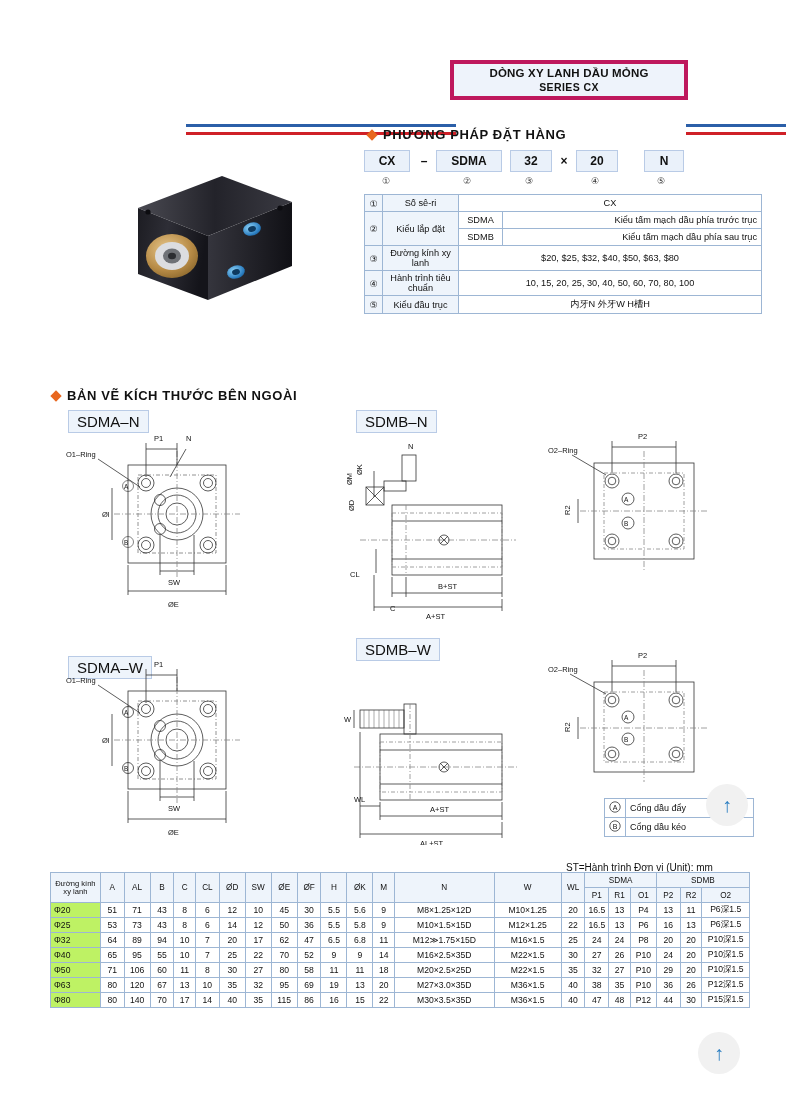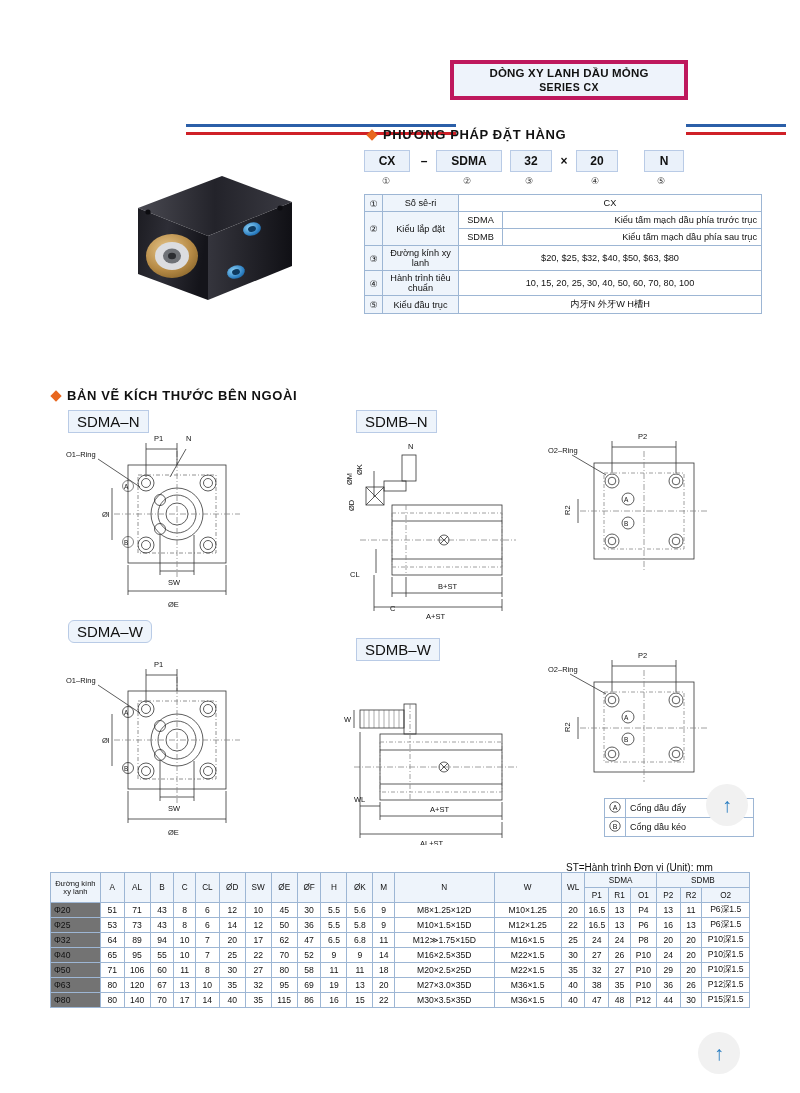--- a/index.html
+++ b/index.html
@@ -71,35 +71,35 @@
   
   .photo { position:absolute; left:130px; top:168px; width:170px; height:145px; }
 
   
   .dw-label {
     position:absolute; background:#eef4fb; border:1px solid #b9cbe6;
     font-size:15px; padding:2px 8px; font-weight:normal; color:#111;
   }
   #lab-sdma-n { left:68px;  top:410px; }
   #lab-sdmb-n { left:356px; top:410px; }
-  #lab-sdma-w { left:68px;  top:620px;border-radius:6px; }
+  #lab-sdma-w { left:68px;  top:656px; }
   #lab-sdmb-w { left:356px; top:638px; }
 
   .draw { position:absolute; }
   .lgd { position:absolute; left:604px; top:798px; width:150px; font-size:9px; }
   .lgd td { border:1px solid #9db6d4; padding:2px 4px; height:18px; }
   .lgd .cc { width:20px; text-align:center; }
 
   .note-st { position:absolute; left:566px; top:862px; font-size:10px; }
 
   
   .dim { position:absolute; left:50px; top:872px; width:700px; font-size:8.6px; }
   .dim td, .dim th { border:1px solid #9db6d4; padding:1px 2px; text-align:center; height:15px; font-weight:normal; }
   .dim thead td { background:#eef4fb; font-size:8.2px; }
-  .dim .first { text-align:left; padding-left:3px; background:#737373; }
+  .dim .first { text-align:left; padding-left:3px; background:#bef264; }
   .dim .hdr-first { background:#eef4fb; font-size:7.6px; line-height:1.05; }
 
   
   .arrow-btn {
     position:absolute; width:42px; height:42px; border-radius:50%;
     background:#f1f1f1; display:flex; align-items:center; justify-content:center;
     color:#2b7ec1; font-size:20px;
   }
   #arrow-top { left:706px; top:784px; }
   #arrow-bottom { left:698px; top:1032px; }

